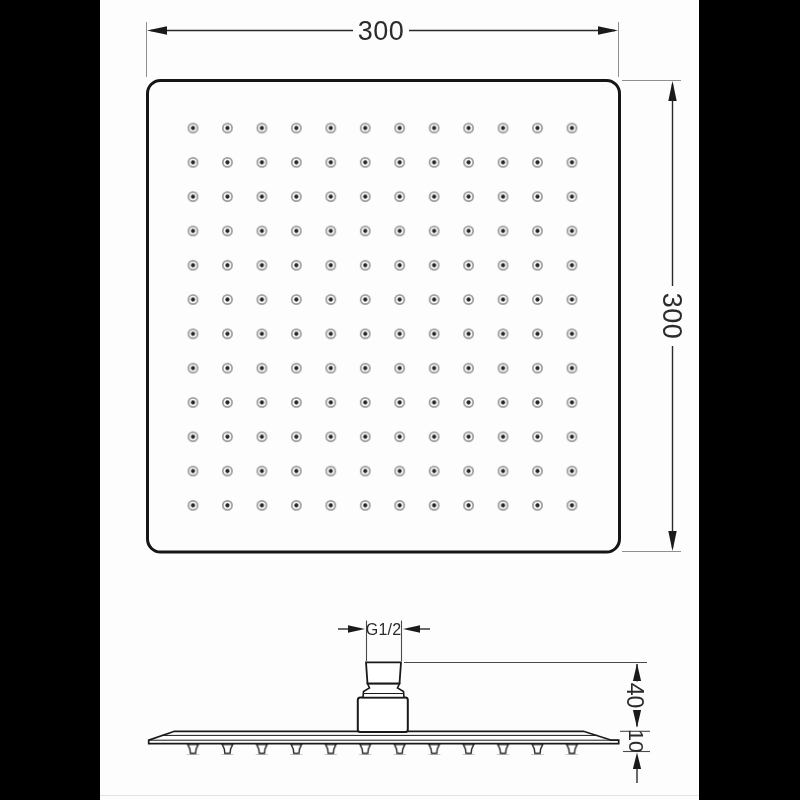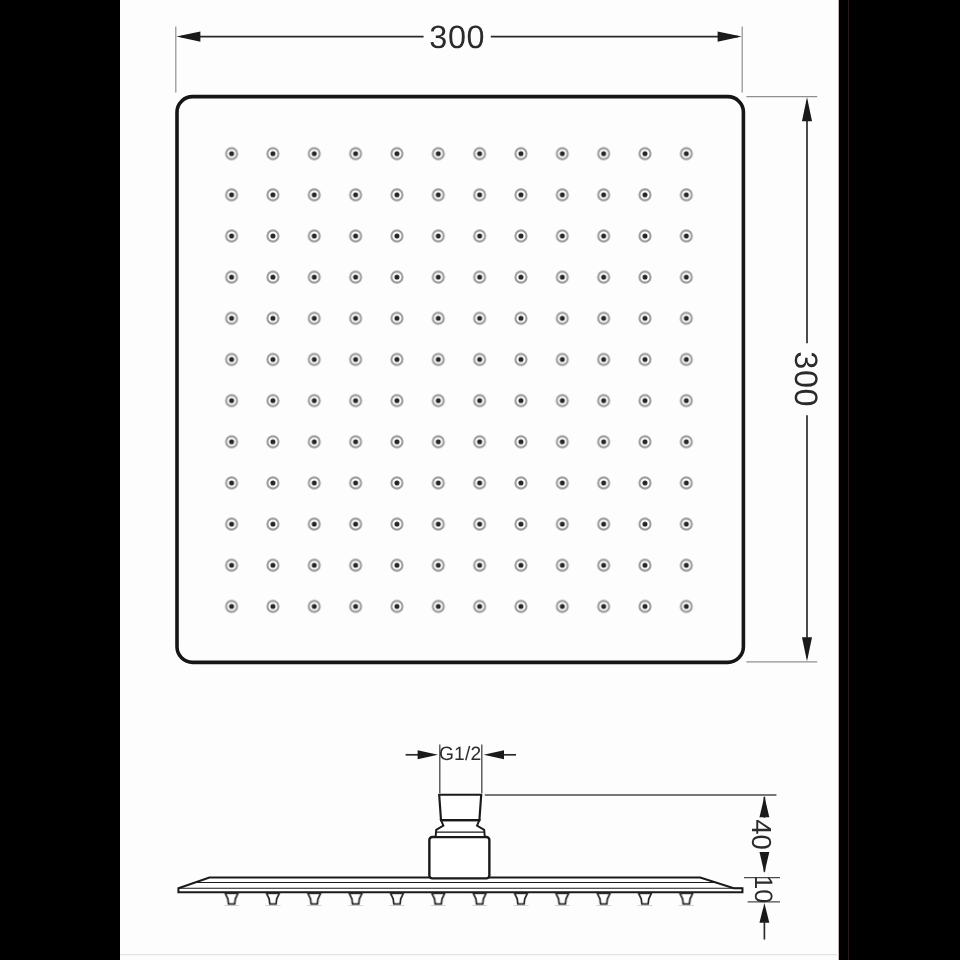--- a/index.html
+++ b/index.html
@@ -1,18 +1,18 @@
 <!DOCTYPE html>
 <html><head>
 <meta charset="utf-8">
 <style>
   html,body { margin:0; padding:0; background:#000; }
   .stage {
     position:relative; width:707px; height:800px; overflow:hidden;
-    background:#ec4899;
+    background:#a21caf;
     font-family:"Liberation Sans", sans-serif;
   }
   .bar { position:absolute; top:0; height:800px; background:#000; }
   .bar.left  { left:0;   width:100px; }
   .bar.right { left:699px; width:101px; }
   .canvas {
     position:absolute; left:100px; top:0; width:599px; height:800px;
     background:#fdfdfd;
   }
   svg.draw { position:absolute; left:0; top:0; width:800px; height:800px; }

